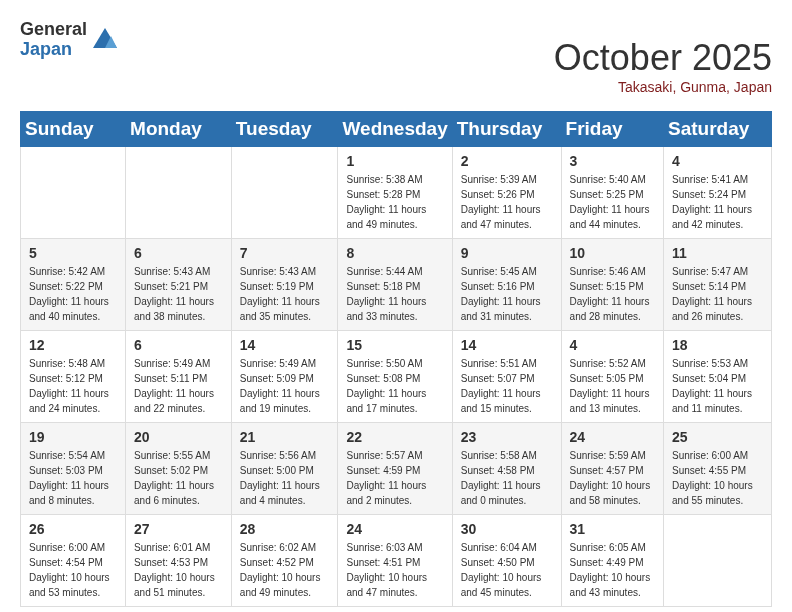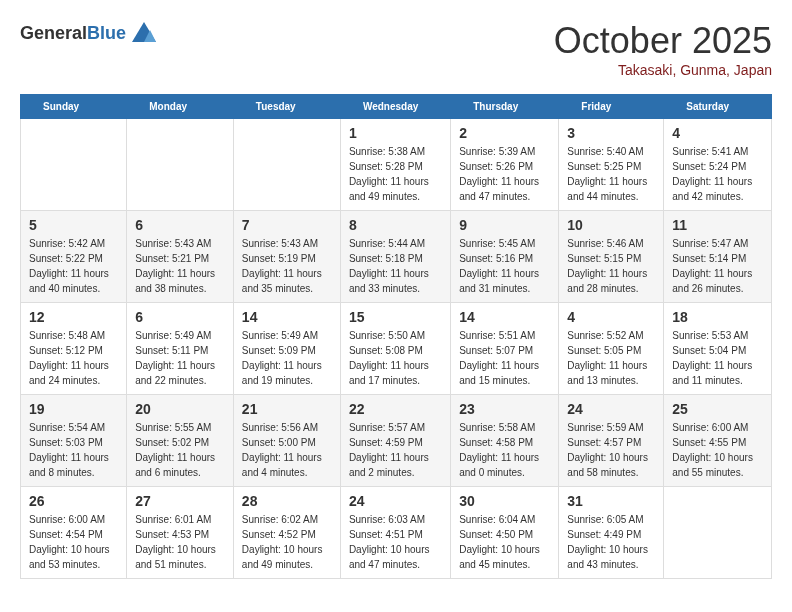--- a/index.html
+++ b/index.html
@@ -15,21 +15,21 @@
       justify-content: space-between;
       align-items: flex-start;
       margin-bottom: 16px;
     }
     .logo {
       display: flex;
       align-items: center;
     }
     .logo-text {
       display: flex;
-      flex-direction: row;
+      flex-direction: column;
       line-height: 1.1;
     }
     .logo-general {
       font-size: 18px;
       font-weight: bold;
       color: #333;
     }
     .logo-blue {
       font-size: 18px;
       font-weight: bold;
@@ -40,36 +40,37 @@
       height: 28px;
       margin-left: 4px;
     }
     .title-block {
       text-align: right;
     }
     .month-title {
       font-size: 36px;
       font-weight: normal;
       color: #333;
+      margin-top: 17px;
     }
     .location {
       font-size: 14px;
       color: #7f1d1d;
     }
     .calendar {
       width: 100%;
       border-collapse: collapse;
       border: 1px solid #ccc;
     }
     .calendar th {
       background-color: #2c6fad;
       color: white;
       text-align: left;
-      padding: 6px 22px;
-      font-size: 10px;
+      padding: 6px 4px;
+      font-size: 19px;
       font-weight: bold;
       border: 1px solid #2c6fad;
     }
     .calendar td {
       vertical-align: top;
       padding: 6px 8px;
       border: 1px solid #ddd;
       font-size: 11px;
       color: #333;
       width: 113px;
@@ -100,21 +101,21 @@
       background-color: #2c6fad !important;
     }
   </style>
 </head>
 <body>
 
 <div class="header">
   <div class="logo">
     <div class="logo-text">
       <span class="logo-general">General</span>
-      <span class="logo-blue">Blue</span>
+      <span class="logo-blue">Japan</span>
     </div>
     <svg class="logo-icon" viewBox="0 0 28 28">
       <polygon points="14,2 26,22 2,22" fill="#2c6fad"></polygon>
       <polygon points="20,10 26,22 14,22" fill="#5a9fd4"></polygon>
     </svg>
   </div>
   <div class="title-block">
     <div class="month-title">October 2025</div>
     <div class="location">Takasaki, Gunma, Japan</div>
   </div>

